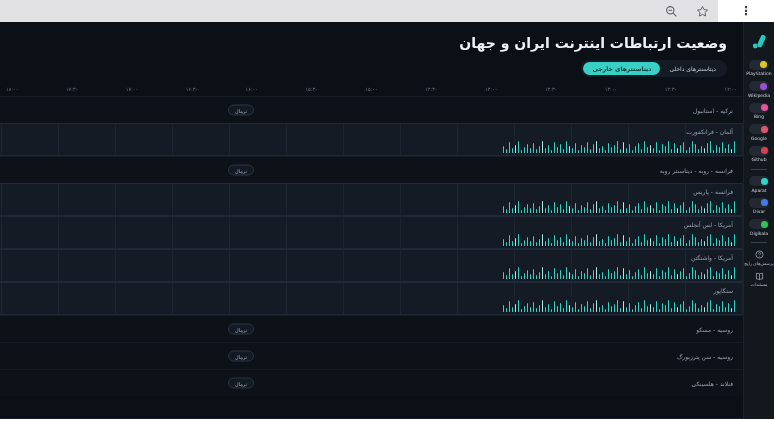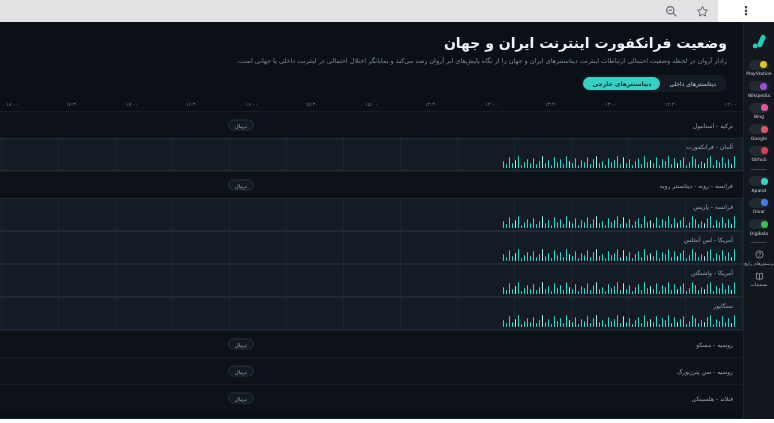--- a/index.html
+++ b/index.html
@@ -203,22 +203,21 @@
               <line x1="8" y1="3.5" x2="8" y2="13.5"></line>
             </svg>
           </span>
         <span class="side-link-label">مستندات</span>
       </div>
     </div>
 
   </div>
 
   <div class="main">
-    <div class="page-title">وضعیت فرانکفورت اینترنت ایران و جهان</div>
-    <div class="page-subtitle">رادار آروان در لحظه وضعیت احتمالی ارتباطات اینترنت دیتاسنترهای ایران و جهان را از نگاه پایش‌های ابر آروان رصد می‌کند و نمایانگر اختلال احتمالی در اینترنت داخلی یا جهانی است.</div>
+    <div class="page-title">وضعیت ارتباطات اینترنت ایران و جهان</div>
 
     <div class="toggle-wrap">
       <div class="toggle-group">
         <button class="toggle-btn">دیتاسنترهای داخلی</button>
         <button class="toggle-btn active">دیتاسنترهای خارجی</button>
       </div>
     </div>
 
     <div class="timeline">
         <span>۱۸:۰۰</span>

